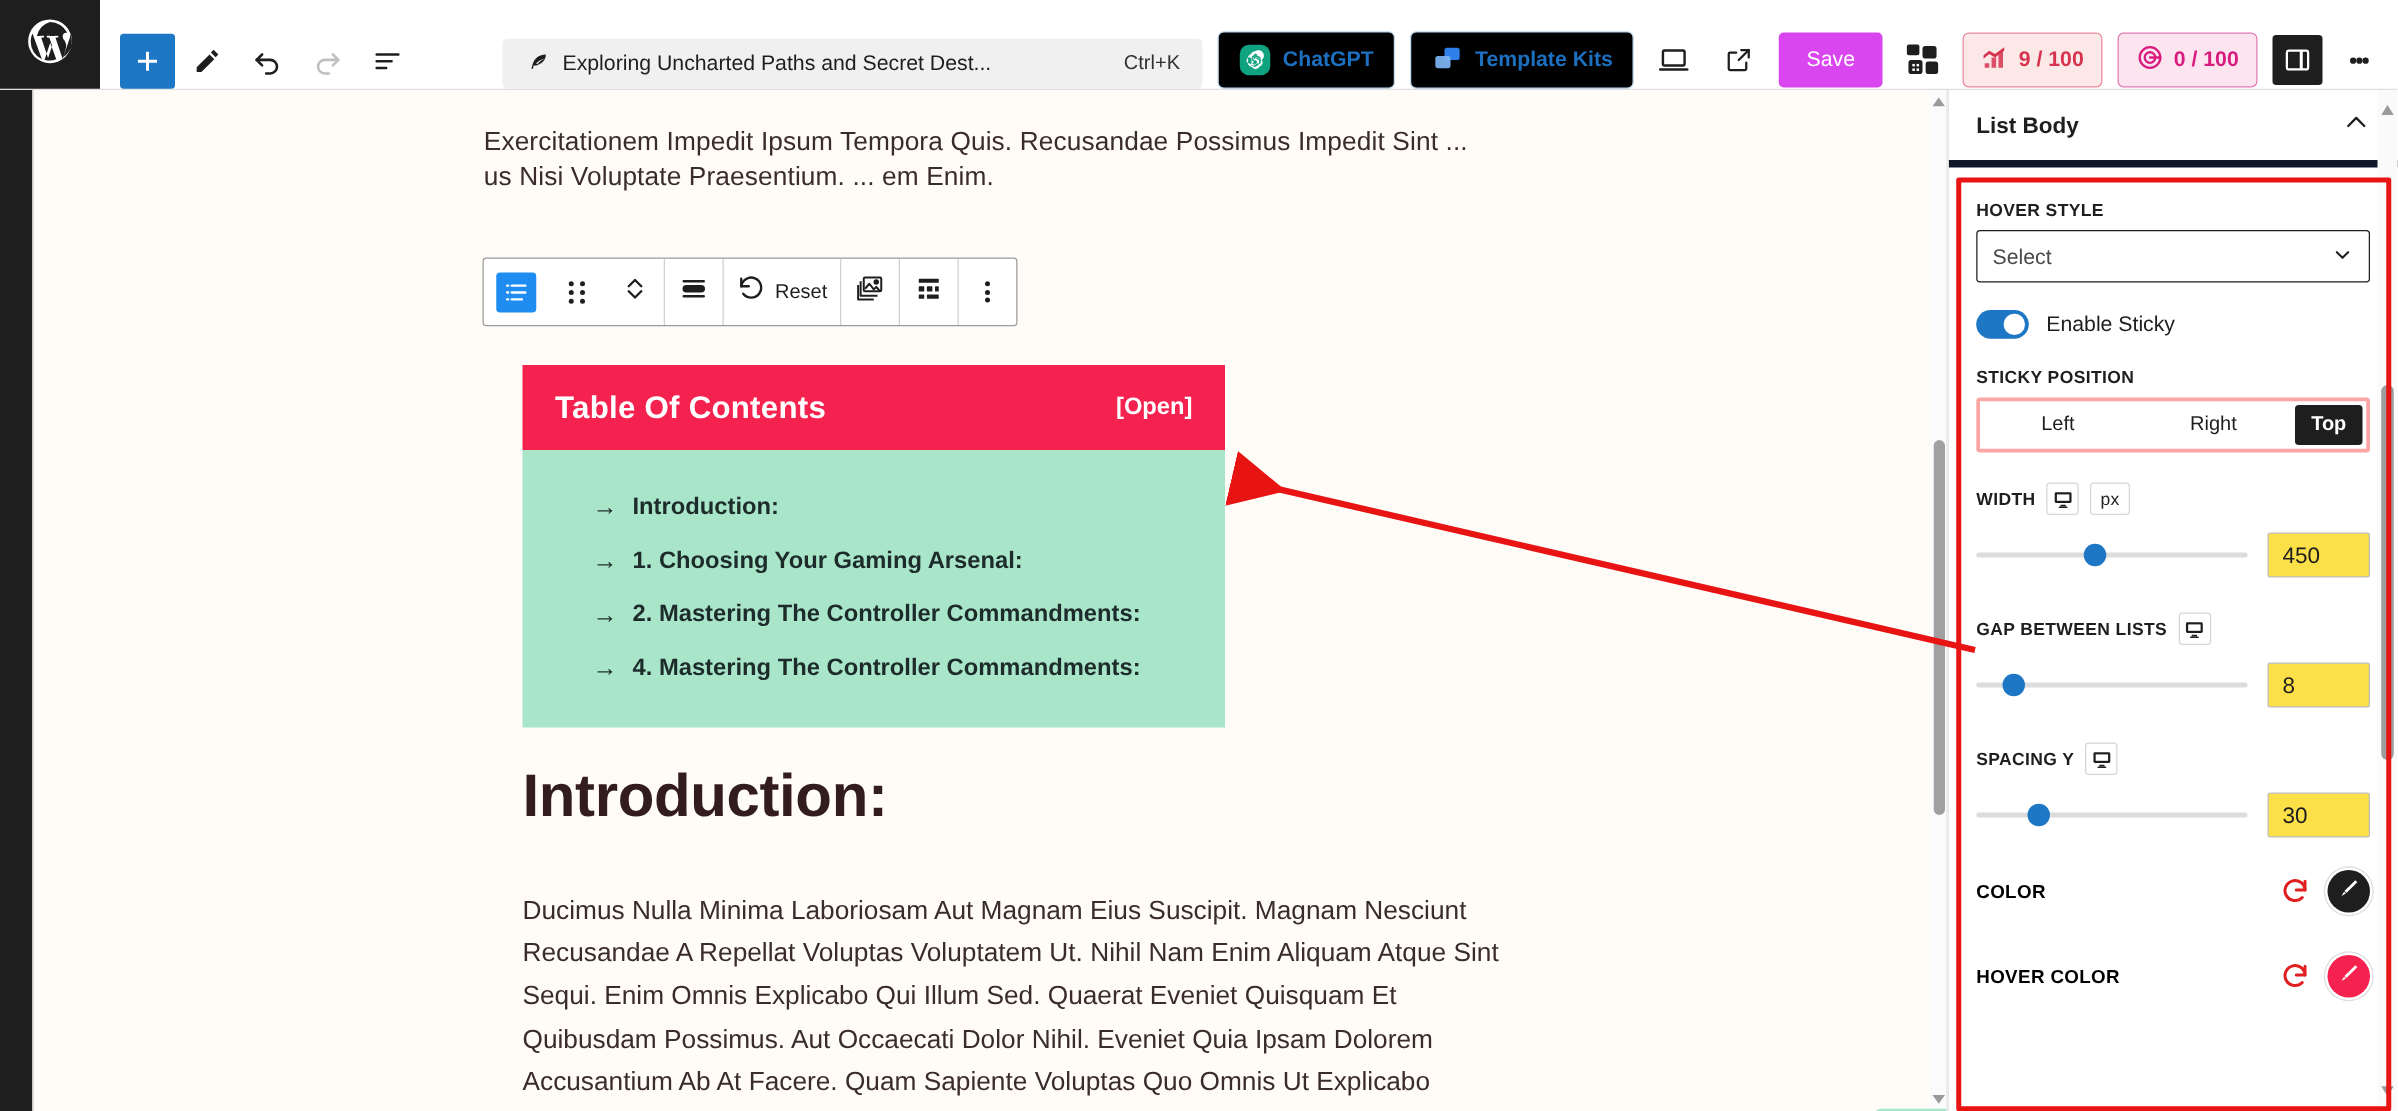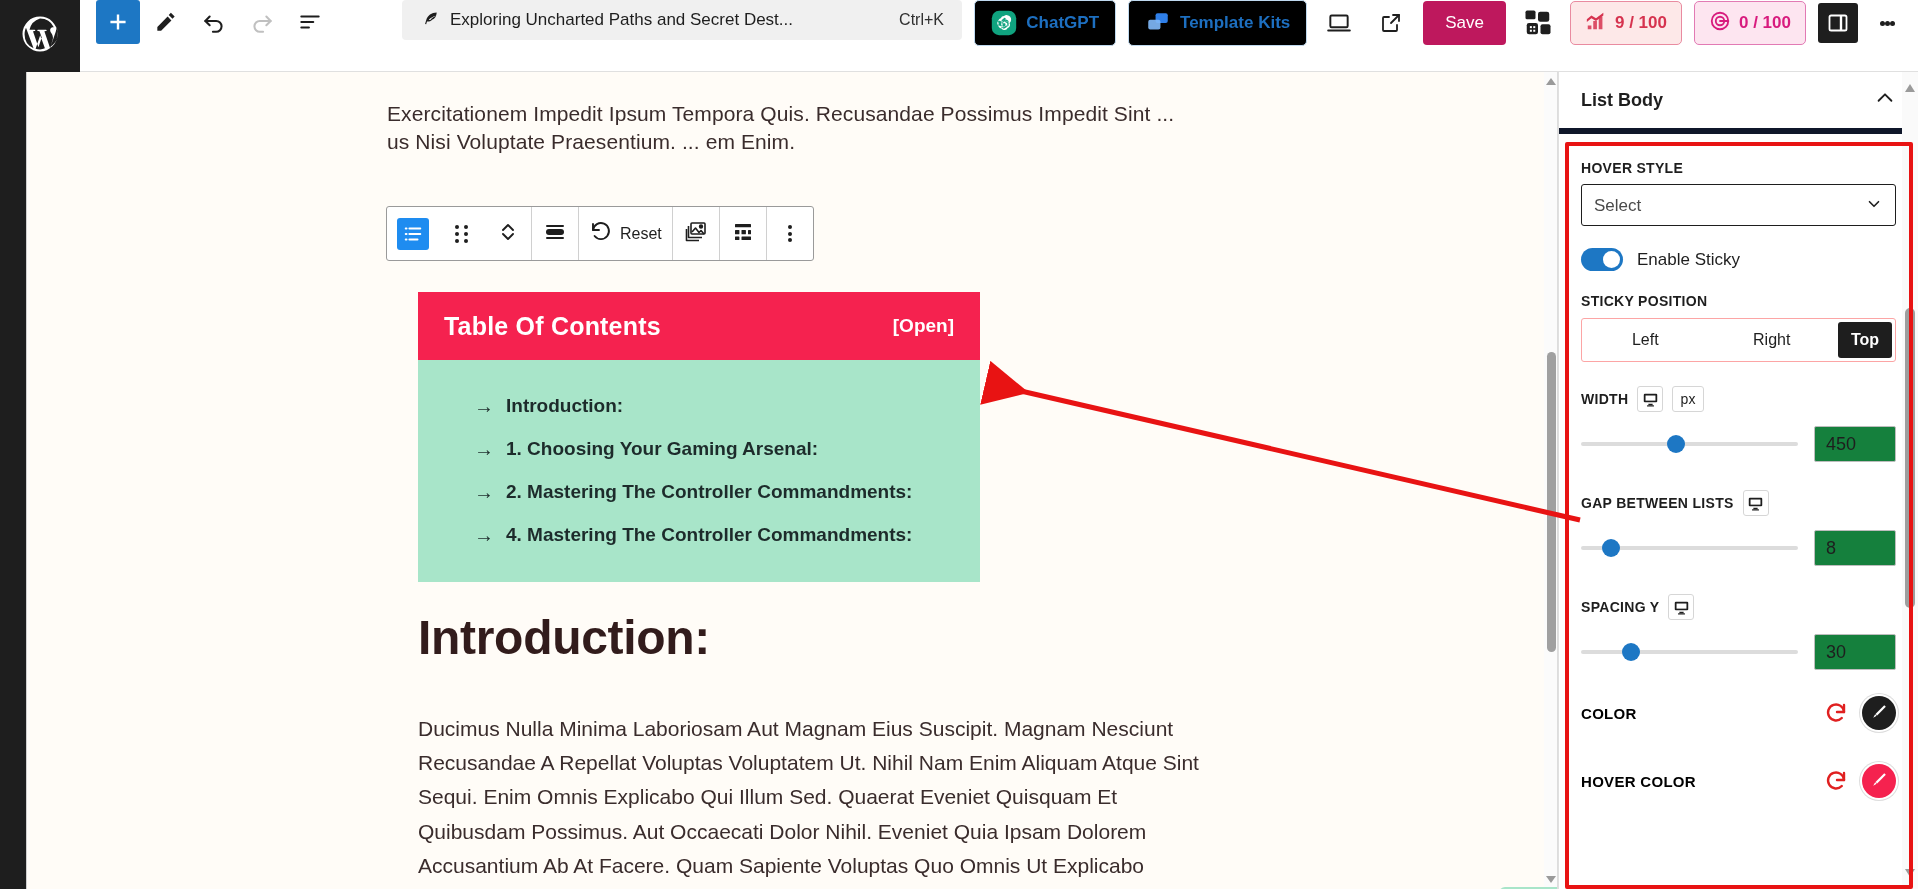--- a/index.html
+++ b/index.html
@@ -10,21 +10,21 @@
     font-family: "Liberation Sans", sans-serif;
     background: #fff;
   }
 
   
   .topbar {
     position: absolute; top: 0; left: 0;
     width: 1918px; height: 72px;
     background: #ffffff;
     border-bottom: 1px solid #e0e0e0;
-    display: flex; align-items: flex-start;
+    display: flex; align-items: flex-end;
     z-index: 40;
   }
   .wp-logo {
     width: 80px; height: 72px;
     background: #1e1e1e;
     display: flex; align-items: center; justify-content: center;
     flex: 0 0 80px;
   }
   .wp-logo svg { width: 42px; height: 42px; }
 
@@ -63,21 +63,21 @@
   .pillbtn {
     height: 46px; display: flex; align-items: center; gap: 9px;
     border: 1px solid #bfd9ef; border-radius: 5px;
     background: #000000; padding: 0 16px;
     font-size: 17px; font-weight: bold; color: #1d6fc0;
     cursor: pointer;
   }
   .pillbtn .gicon { width: 26px; height: 26px; }
   .save-btn {
     height: 44px; padding: 0 22px;
-    background: #be185d; color: #fff;
+    background: #d946ef; color: #fff;
     border: none; border-radius: 4px;
     font-size: 17px; cursor: pointer;
     display:flex; align-items:center;
   }
   .score {
     height: 44px; display: flex; align-items: center; gap: 8px;
     border-radius: 5px; padding: 0 14px;
     font-size: 17px; font-weight: bold; cursor: pointer;
   }
   .score.rank { background: #fde8e8; border: 1px solid #e98ba0; color: #d6334f; }
@@ -251,39 +251,39 @@
     width: 42px; height: 23px; border-radius: 12px; background: #1d77c4;
     position: relative; cursor: pointer; flex: 0 0 42px;
   }
   .toggle::after {
     content: ""; position: absolute; right: 3px; top: 3px;
     width: 17px; height: 17px; border-radius: 50%; background: #fff;
   }
   .togrow span { font-size: 17px; color: #1e1e1e; }
 
   .seg {
-    display: flex; height: 44px; border: 1px solid #fca5a5; border-radius: 3px;
+    display: flex; height: 44px; border: 3px solid #fca5a5; border-radius: 3px;
     margin-top: 9px; overflow: hidden;
   }
   .seg div {
     flex: 1; display: flex; align-items: center; justify-content: center;
     font-size: 16px; color: #1e1e1e; cursor: pointer;
   }
   .seg div.on { background: #1e1e1e; color: #fff; border-radius: 3px; margin: 3px; flex: 0 0 54px; font-weight: bold; }
 
   .sliderow { display: flex; align-items: center; gap: 16px; margin-top: 14px; }
   .track { flex: 1 1 auto; height: 4px; background: #dcdcdc; border-radius: 2px; position: relative; }
   .track .knob {
     position: absolute; top: -7px; width: 18px; height: 18px;
     background: #1d77c4; border-radius: 50%;
   }
   .numbox {
     flex: 0 0 82px; height: 36px; border: 1px solid #bdbdbd; border-radius: 2px;
     display: flex; align-items: center; padding: 0 11px;
-    font-size: 18px; color: #1e1e1e; background: #15803d;
+    font-size: 18px; color: #1e1e1e; background: #fde047;
   }
   .colorrow {
     display: flex; align-items: center; justify-content: space-between;
     margin-top: 26px; padding-bottom: 6px;
   }
   .colorrow .cl { font-size: 15px; font-weight: bold; text-transform: uppercase; letter-spacing:0.3px; }
   .swatches { display: flex; align-items: center; gap: 14px; }
   .reset-ic { width: 24px; height: 24px; color: #e02020; cursor: pointer; }
   .swatch {
     width: 34px; height: 34px; border-radius: 50%;

